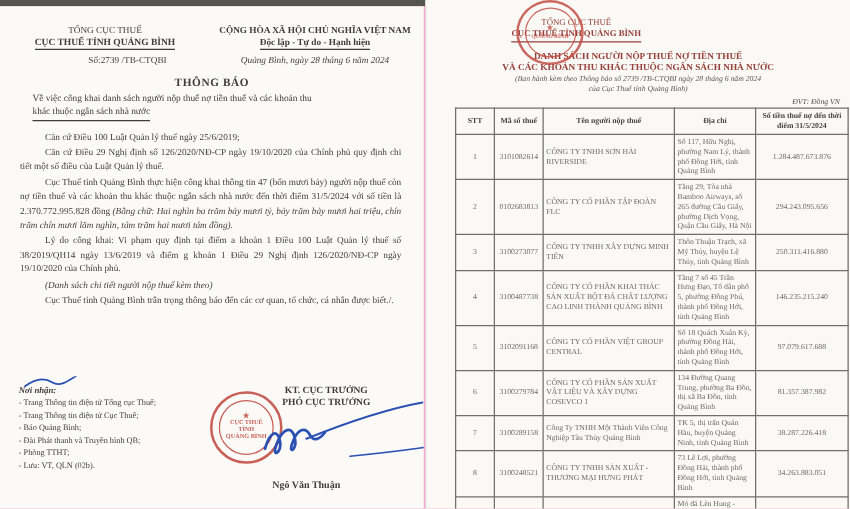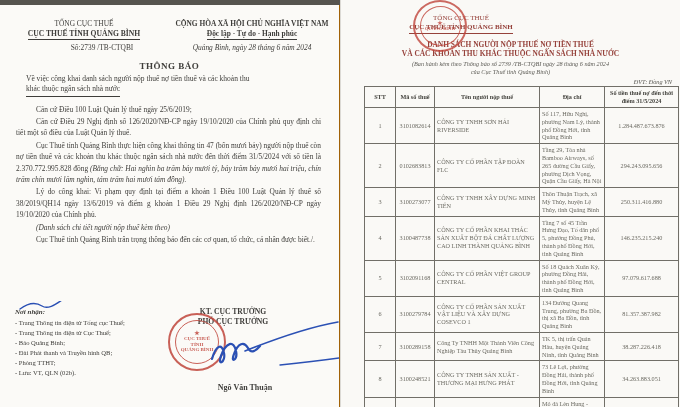--- a/index.html
+++ b/index.html
@@ -5,21 +5,21 @@
   :root{
     --seal-red:#c0463c;
     --sig-blue:#2b50b4;
     --maroon:#96423b;
     --ink:#3e3d3a;
     --table-ink:#6c6b63;
   }
   *{margin:0;padding:0;box-sizing:border-box;}
   html,body{width:680px;height:407px;overflow:hidden;}
   body{font-family:"Liberation Serif","DejaVu Serif",serif;background:#e8e6e2;}
-  .canvas{position:relative;width:680px;height:407px;overflow:hidden;background:#a16207;}
+  .canvas{position:relative;width:680px;height:407px;overflow:hidden;background:#f9a8d4;}
   .top-strip{position:absolute;top:0;left:0;width:680px;height:5px;background:#56544f;}
   .page{position:absolute;background:#fbfaf7;color:var(--ink);}
   .page-left{left:0;top:5px;width:339px;height:402px;}
   .page-right{left:340px;top:0;width:340px;height:407px;background:#faf9f6;border-left:1px solid #dcdad5;padding-top:5px;}
 
   
   .doc-header{display:flex;margin-top:14px;font-size:7.4px;line-height:9.5px;}
   .hdr-left{width:168px;text-align:center;}
   .hdr-right{width:168px;text-align:center;}
   .bold{font-weight:bold;}
@@ -30,21 +30,21 @@
   .doc-number{margin-top:3px;padding-left:36px;}
   .dateline{font-style:italic;margin-top:3px;}
   .doc-title{text-align:center;font-weight:bold;font-size:9px;margin-top:8px;letter-spacing:.5px;}
   .doc-subtitle{font-weight:normal;font-size:7.5px;line-height:10.5px;margin-top:3px;padding:0 26px;}
   .doc-body{margin:7px 18px 0 16px;font-size:7.4px;line-height:11.4px;text-align:justify;}
   .doc-body p{text-indent:20px;margin-bottom:1px;}
   .doc-footer{position:absolute;left:0;top:296px;width:371px;height:106px;font-size:6.6px;}
   .recipients{position:absolute;left:15px;top:6px;width:150px;line-height:10px;}
   .recipients-label{font-weight:bold;font-style:italic;font-size:7px;}
   .recipients ul{list-style:none;margin-top:1px;}
-  .sig-title{position:absolute;left:148px;top:6px;width:170px;text-align:center;font-weight:bold;font-size:7.6px;line-height:10px;}
+  .sig-title{position:absolute;left:176px;top:6px;width:170px;text-align:center;font-weight:bold;font-size:7.6px;line-height:10px;}
   .signer-name{position:absolute;left:160px;top:82px;width:170px;text-align:center;font-weight:bold;font-size:8px;}
 
   
   .seal{border-radius:50%;border:2px solid var(--seal-red);display:flex;align-items:center;justify-content:center;text-align:center;color:var(--seal-red);opacity:.85;}
   .seal-inner{border-radius:50%;border:1px solid var(--seal-red);width:82%;height:82%;display:flex;flex-direction:column;align-items:center;justify-content:center;line-height:1.15;}
   .seal-left{position:absolute;left:168px;top:12px;width:58px;height:58px;background:rgba(255,255,255,0);}
   .seal-left .seal-inner{font-size:5px;font-weight:bold;}
   .seal-star{font-size:6px;line-height:5px;}
   .seal-right{position:absolute;left:72px;top:0px;width:54px;height:52px;opacity:.8;z-index:3;}
   .seal-right .seal-inner{font-size:4.6px;font-weight:bold;}
@@ -77,21 +77,21 @@
 
   <div class="page page-left">
     <div class="doc-header">
       <div class="hdr-left">
         <div>TỔNG CỤC THUẾ</div>
         <div class="org"><span class="u-line">CỤC THUẾ TỈNH QUẢNG BÌNH</span></div>
         <div class="doc-number">Số:2739   /TB-CTQBI</div>
       </div>
       <div class="hdr-right">
         <div class="bold">CỘNG HÒA XÃ HỘI CHỦ NGHĨA VIỆT NAM</div>
-        <div class="bold"><span class="u-line">Độc lập - Tự do - Hạnh phúc</span></div>
+        <div class="bold"><span class="u-line">Độc lập - Tự do - Hạnh hiện</span></div>
         <div class="dateline">Quảng Bình, ngày 28 tháng 6 năm 2024</div>
       </div>
     </div>
 
     <div class="doc-title">THÔNG BÁO</div>
     <div class="doc-subtitle">
       <span>Về việc công khai danh sách người nộp thuế nợ tiền thuế và các khoản thu</span><br>
       <span class="u-line">khác thuộc ngân sách nhà nước</span>
     </div>
 

